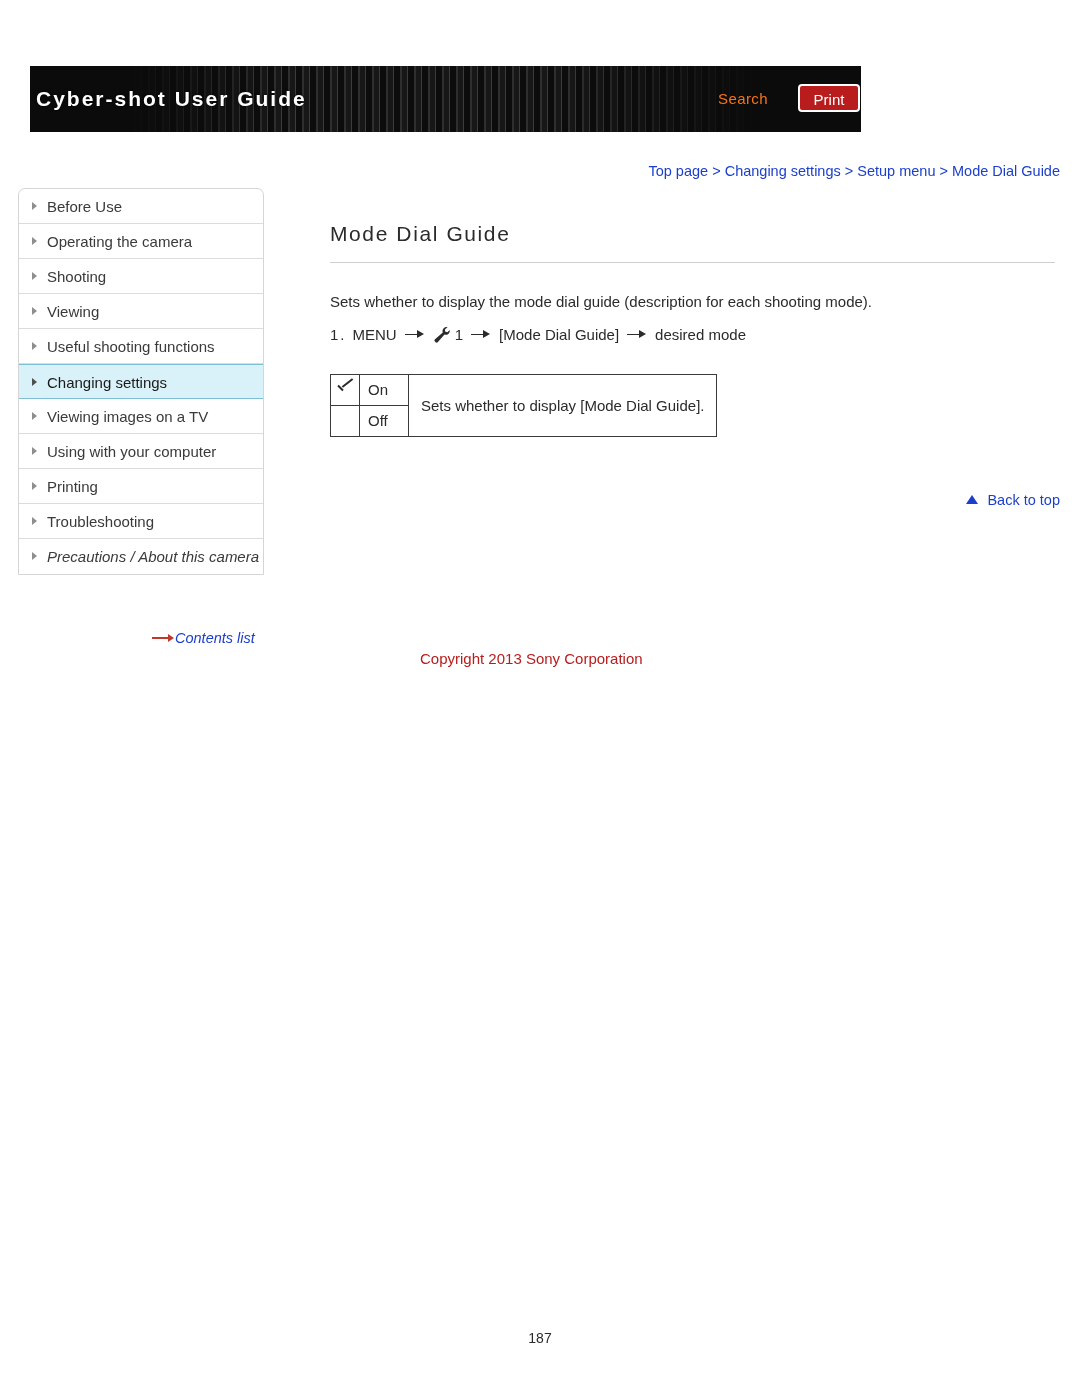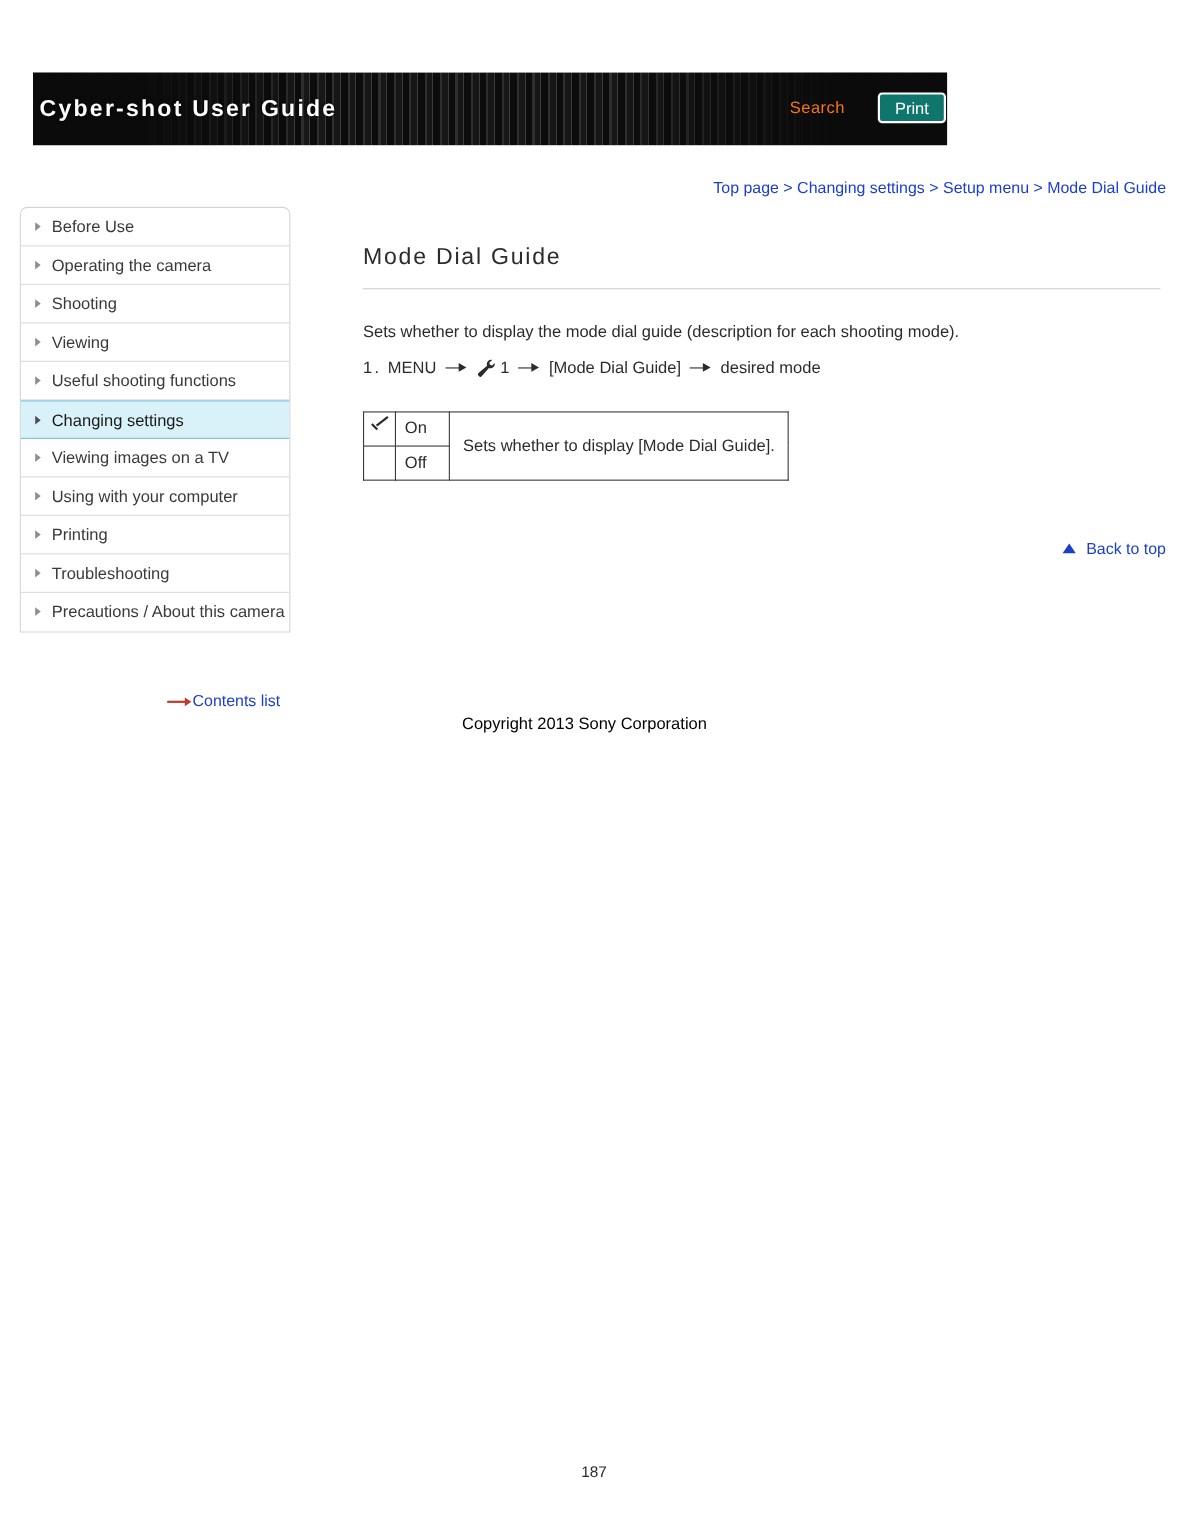--- a/index.html
+++ b/index.html
@@ -75,21 +75,21 @@
     white-space: nowrap;
   }
   .print-btn {
     position: absolute;
     right: 1px;
     top: 18px;
     width: 62px;
     height: 28px;
     border: 2px solid #ffffff;
     border-radius: 4px;
-    background: #0f766e;
+    background: #b91c1c;
     color: #ffffff;
     font-size: 15px;
     text-align: center;
     line-height: 28px;
     box-sizing: border-box;
   }
 
   
   .breadcrumb {
     position: absolute;
@@ -117,21 +117,21 @@
     height: 35px;
     line-height: 35px;
     border-bottom: 1px solid #dcdcdc;
     font-size: 15px;
     color: #3a3a3a;
     padding-left: 28px;
     position: relative;
     box-sizing: border-box;
     white-space: nowrap;
   }
-  .nav-item:last-child { border-bottom: none; }
+  .nav-item:last-child { border-bottom: none; font-style: italic; }
   .nav-item .bullet {
     position: absolute;
     left: 13px;
     top: 13px;
     width: 0; height: 0;
     border-left: 5px solid #8e8e8e;
     border-top: 4px solid transparent;
     border-bottom: 4px solid transparent;
   }
   .nav-item.active {
@@ -142,20 +142,21 @@
   }
   .nav-item.active .bullet { border-left-color: #4f4f4f; }
 
   .contents-list {
     position: absolute;
     left: 175px;
     top: 630px;
     font-size: 14.5px;
     color: #1b3fcc;
     white-space: nowrap;
+    font-style: italic;
   }
   .contents-arrow {
     position: absolute;
     left: -23px;
     top: 7px;
     width: 18px;
     height: 2px;
     background: #c0392b;
   }
   .contents-arrow:after {
@@ -305,21 +306,21 @@
     position: relative;
     top: -1px;
   }
 
   
   .copyright {
     position: absolute;
     left: 420px;
     top: 650px;
     font-size: 15px;
-    color: #000000;
+    color: #b91c1c;
     white-space: nowrap;
   }
   .page-number {
     position: absolute;
     left: 0;
     right: 0;
     top: 1330px;
     text-align: center;
     font-size: 14px;
     color: #2b2b2b;

